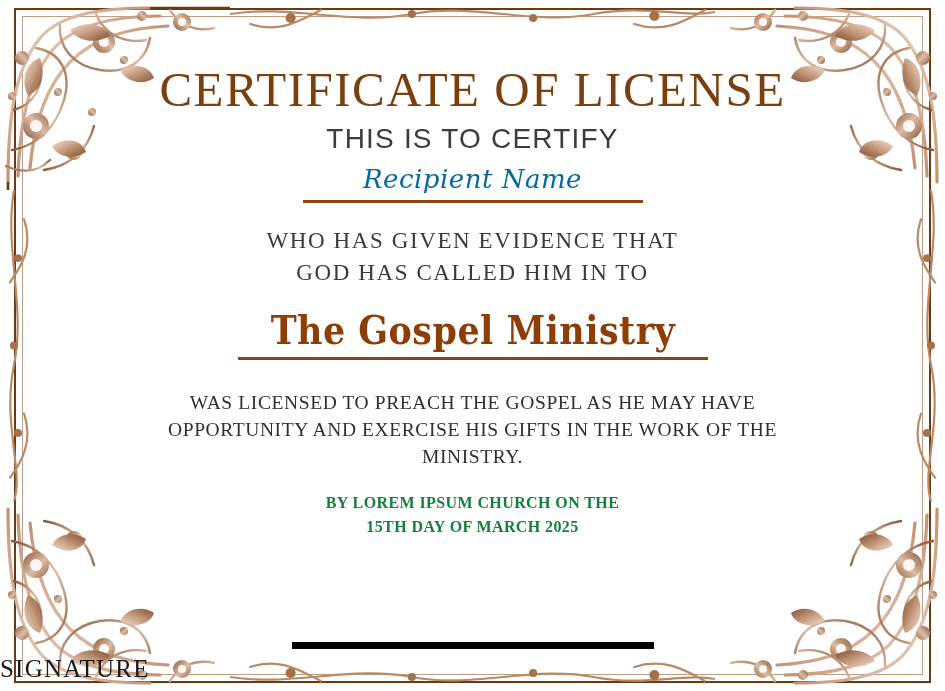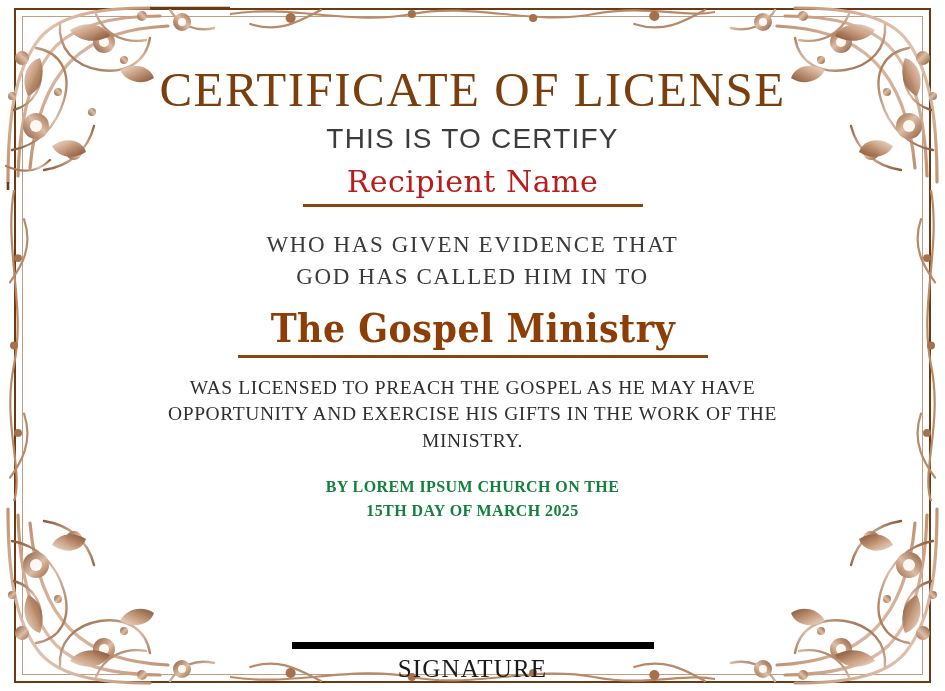--- a/index.html
+++ b/index.html
@@ -117,22 +117,23 @@
     color: #3c3c3c;
     margin: 6px 0 10px 0;
   }
 
   .recipient-wrap {
     margin: 8px auto 4px auto;
     width: 340px;
   }
   .recipient-name {
     font-family: "DejaVu Serif", serif;
-    font-size: 30px;
-    color: #b91c1c;
+    font-style: italic;
+    font-size: 26px;
+    color: #0369a1;
     line-height: 1.1;
     letter-spacing: 0.5px;
     padding-bottom: 4px;
   }
   .recipient-rule {
     height: 3px;
     background: #8a4510;
     width: 100%;
     margin-top: 2px;
   }
@@ -143,21 +144,21 @@
     letter-spacing: 1.6px;
     color: #3a3a3a;
     line-height: 1.35;
     margin: 22px 0 0 0;
     text-transform: uppercase;
     font-variant: small-caps;
   }
   .evidence div { margin: 1px 0; }
 
   .ministry-wrap {
-    margin: 12px auto 0 auto;
+    margin: 19px auto 0 auto;
     width: 470px;
   }
   .ministry {
     font-family: "DejaVu Serif", serif;
     font-weight: bold;
     font-size: 40px;
     color: #8d3d06;
     letter-spacing: 0.5px;
     line-height: 1.15;
     font-stretch: condensed;
@@ -169,21 +170,21 @@
     width: 100%;
     margin-top: 4px;
   }
 
   .body-text {
     font-family: "Liberation Serif", serif;
     font-size: 19.5px;
     letter-spacing: 0.6px;
     color: #2f2f2f;
     line-height: 1.38;
-    margin: 17px auto 0 auto;
+    margin: 30px auto 0 auto;
     width: 640px;
     text-transform: uppercase;
   }
 
   .by-line {
     font-family: "Liberation Serif", serif;
     font-weight: bold;
     font-size: 16px;
     letter-spacing: 0.4px;
     color: #15803d;
@@ -191,21 +192,21 @@
     margin: 20px 0 0 0;
     text-transform: uppercase;
   }
 
   
   .signature-block {
     position: absolute;
     left: 0;
     right: 0;
     bottom: 8px;
-    text-align: center;
+    text-align: left;
   }
   .signature-rule {
     width: 362px;
     height: 7px;
     background: #000000;
     margin: 0 auto 6px auto;
   }
   .signature-label {
     font-family: "Liberation Serif", serif;
     font-size: 25px;

